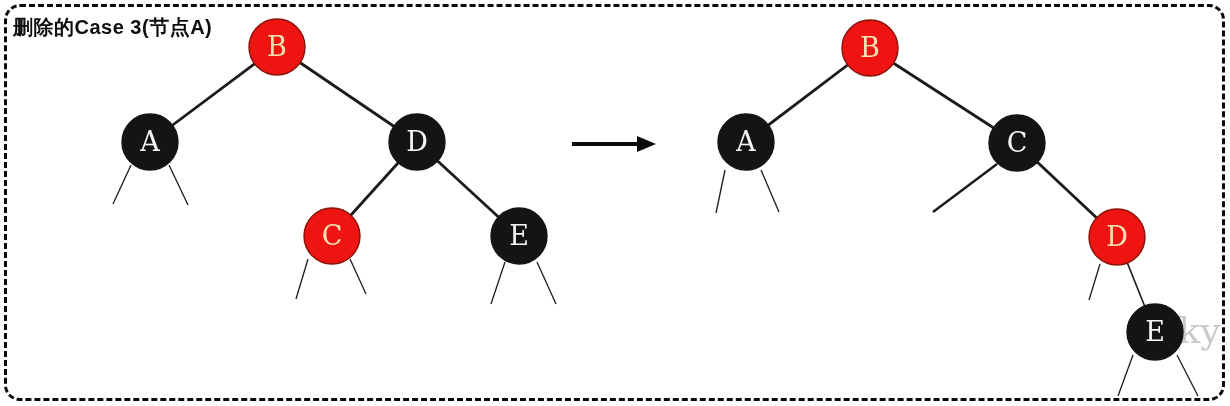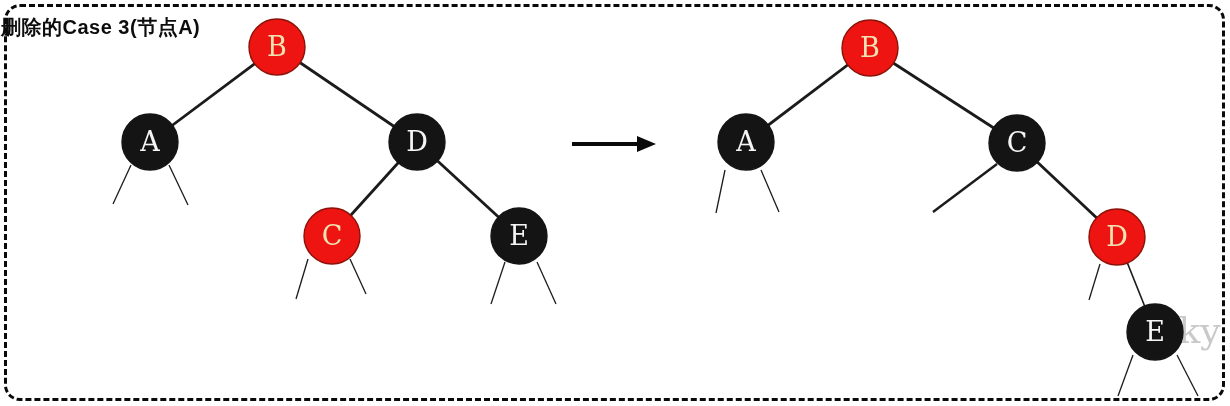--- a/index.html
+++ b/index.html
@@ -20,21 +20,21 @@
     left: 4px;
     top: 4px;
     right: 5px;
     bottom: 5px;
     border: 3px dashed #0a0a0a;
     border-radius: 16px;
     pointer-events: none;
   }
   .title {
     position: absolute;
-    left: 1px;
+    left: 13px;
     top: 14px;
     font-size: 20px;
     font-weight: bold;
     color: #0d0d0d;
     letter-spacing: 0.5px;
     z-index: 3;
     white-space: nowrap;
   }
   .watermark {
     position: absolute;

